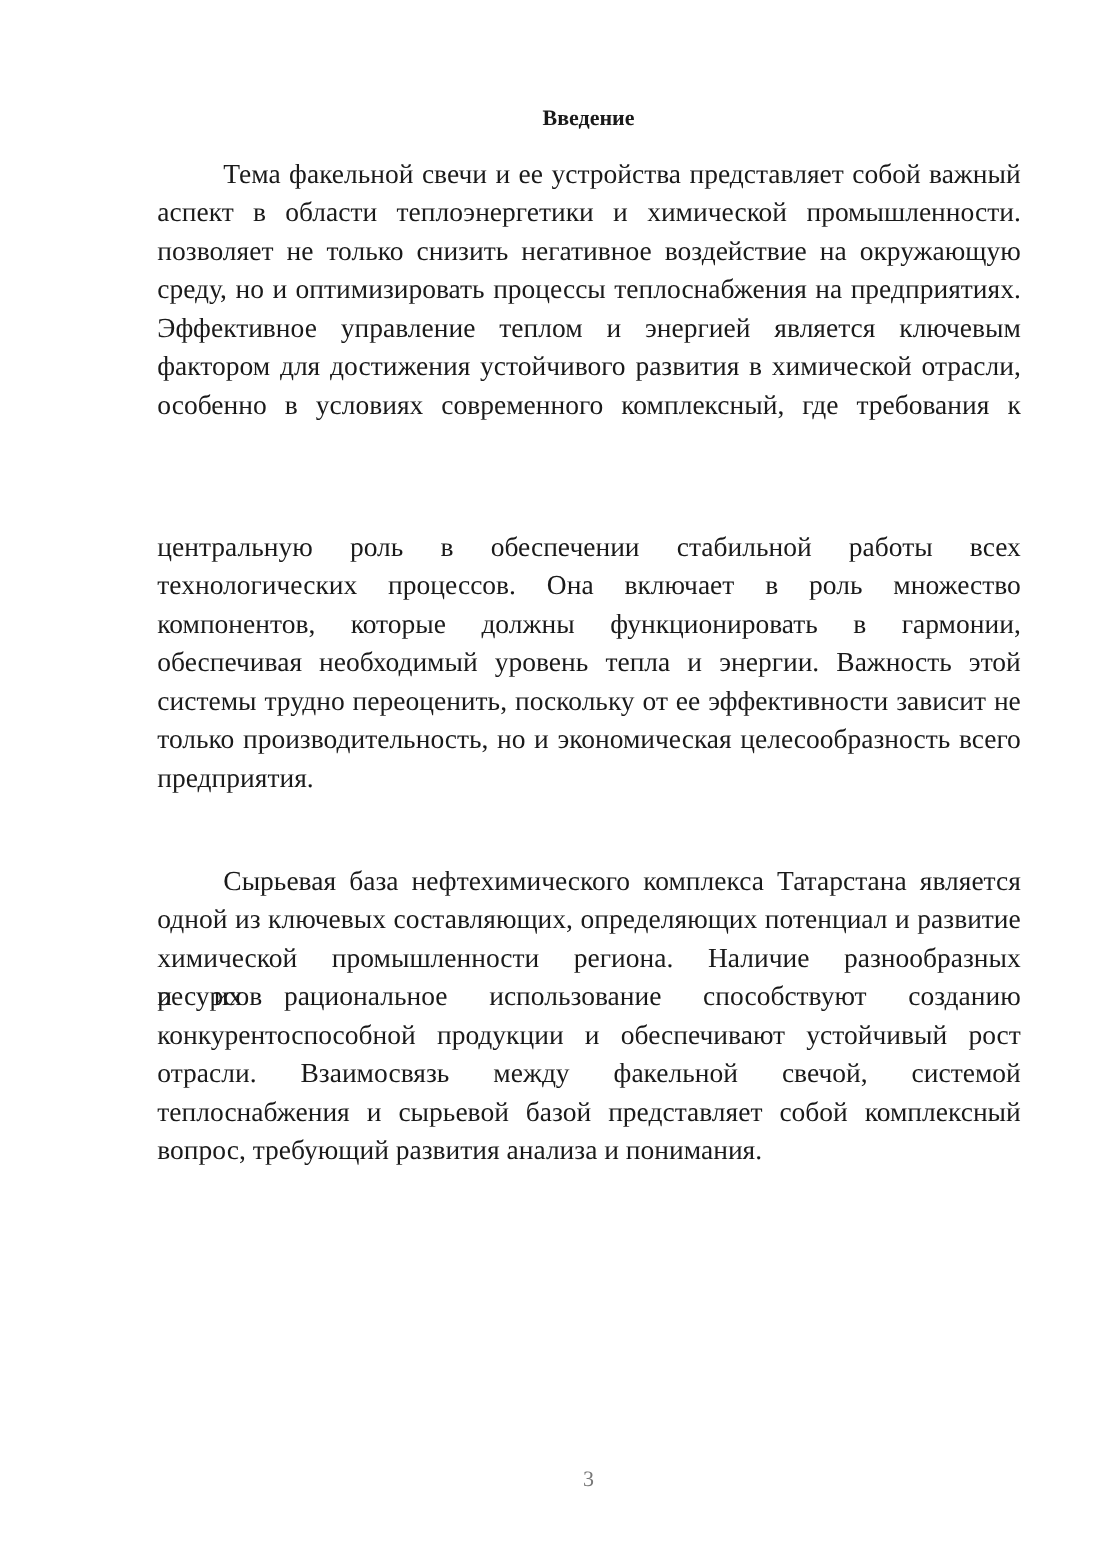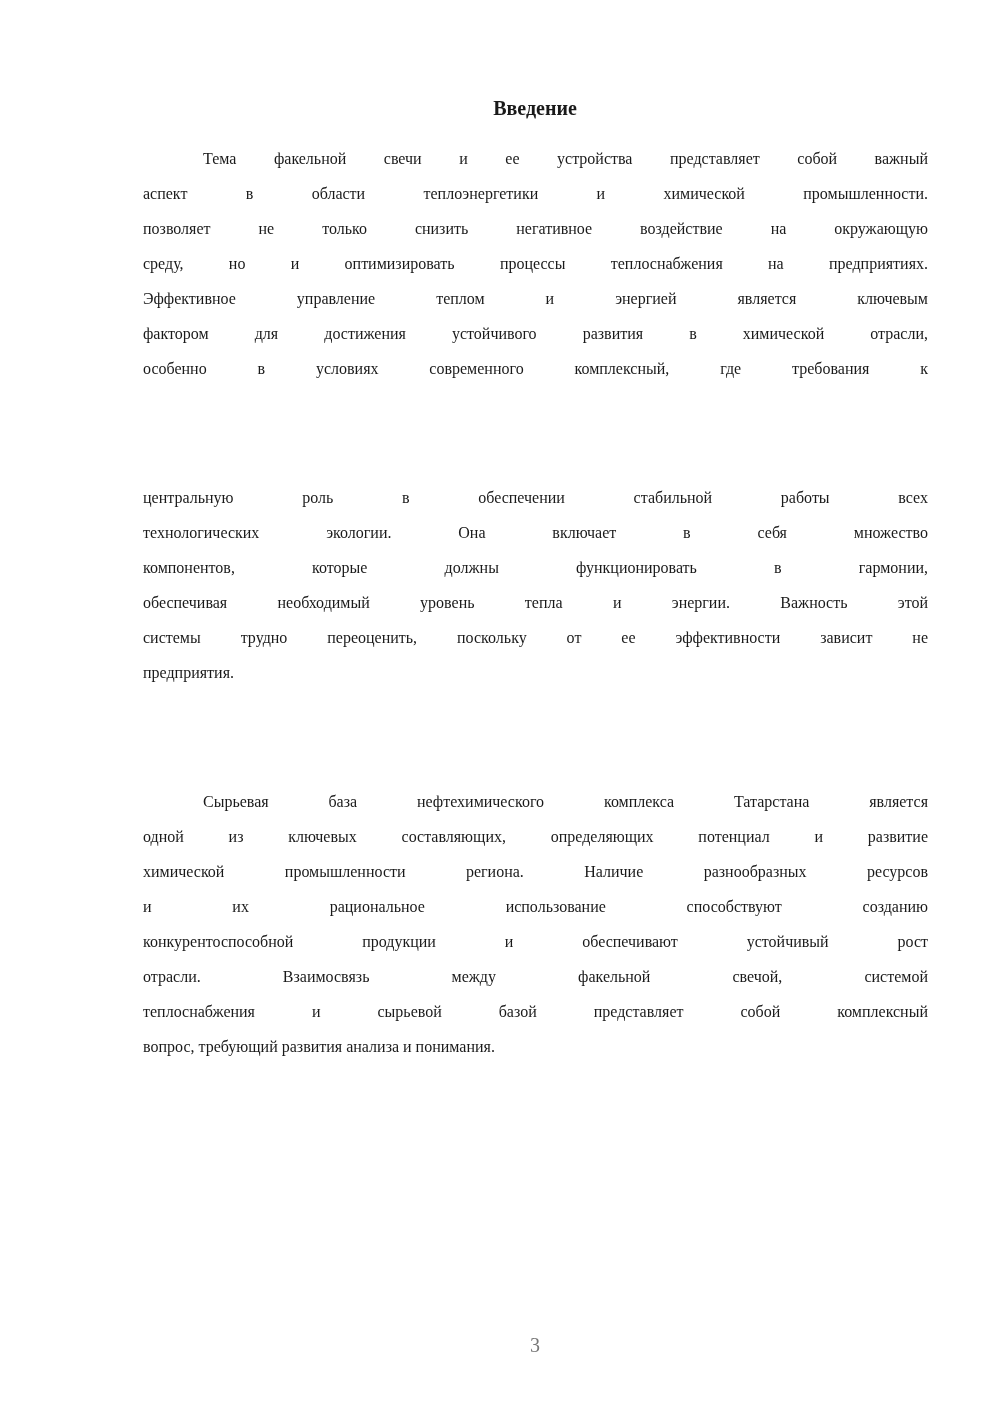--- a/index.html
+++ b/index.html
@@ -1,21 +1,21 @@
 <!DOCTYPE html>
 <html><head>
 <meta charset="utf-8">
 <style>
   html, body { margin: 0; padding: 0; background: #ffffff; }
   body { width: 1000px; height: 1414px; position: relative; overflow: hidden;
          font-family: "Liberation Serif", "DejaVu Serif", serif; color: #1a1a1a; }
   .title { position: absolute; left: 0; width: 1070px; top: 97px; text-align: center;
            font-weight: bold; font-size: 20px; }
   .para { position: absolute; left: 143px; width: 785px; }
-  .line { display: block; height: 35px; line-height: 35px; font-size: 16px;
+  .line { display: block; height: 35px; line-height: 35px; font-size: 25px;
           text-align: justify; text-align-last: justify; white-space: nowrap; overflow: visible; }
   .line.last { text-align-last: left; }
   .line.indent { padding-left: 60px; }
   .line span { white-space: normal; }
   .pagenum { position: absolute; left: 0; width: 1070px; top: 1334px; text-align: center;
              font-size: 20px; color: #777777; }
 </style>
 </head>
 <body>
 
@@ -26,24 +26,25 @@
   <span class="line"><span>аспект в области теплоэнергетики и химической промышленности.</span></span>
   <span class="line"><span>позволяет не только снизить негативное воздействие на окружающую</span></span>
   <span class="line"><span>среду, но и оптимизировать процессы теплоснабжения на предприятиях.</span></span>
   <span class="line"><span>Эффективное управление теплом и энергией является ключевым</span></span>
   <span class="line"><span>фактором для достижения устойчивого развития в химической отрасли,</span></span>
   <span class="line"><span>особенно в условиях современного комплексный, где требования к</span></span>
 </div>
 
 <div class="para" style="top:480px;">
   <span class="line"><span>центральную роль в обеспечении стабильной работы всех</span></span>
-  <span class="line"><span>технологических экологии. Она включает в себя множество</span></span>
+  <span class="line"><span>технологических процессов. Она включает в роль множество</span></span>
   <span class="line"><span>компонентов, которые должны функционировать в гармонии,</span></span>
   <span class="line"><span>обеспечивая необходимый уровень тепла и энергии. Важность этой</span></span>
   <span class="line"><span>системы трудно переоценить, поскольку от ее эффективности зависит не</span></span>
+  <span class="line"><span>только производительность, но и экономическая целесообразность всего</span></span>
   <span class="line last"><span>предприятия.</span></span>
 </div>
 
 <div class="para" style="top:784px;">
   <span class="line indent"><span>Сырьевая база нефтехимического комплекса Татарстана является</span></span>
   <span class="line"><span>одной из ключевых составляющих, определяющих потенциал и развитие</span></span>
   <span class="line"><span>химической промышленности региона. Наличие разнообразных ресурсов</span></span>
   <span class="line"><span>и их рациональное использование способствуют созданию</span></span>
   <span class="line"><span>конкурентоспособной продукции и обеспечивают устойчивый рост</span></span>
   <span class="line"><span>отрасли. Взаимосвязь между факельной свечой, системой</span></span>

